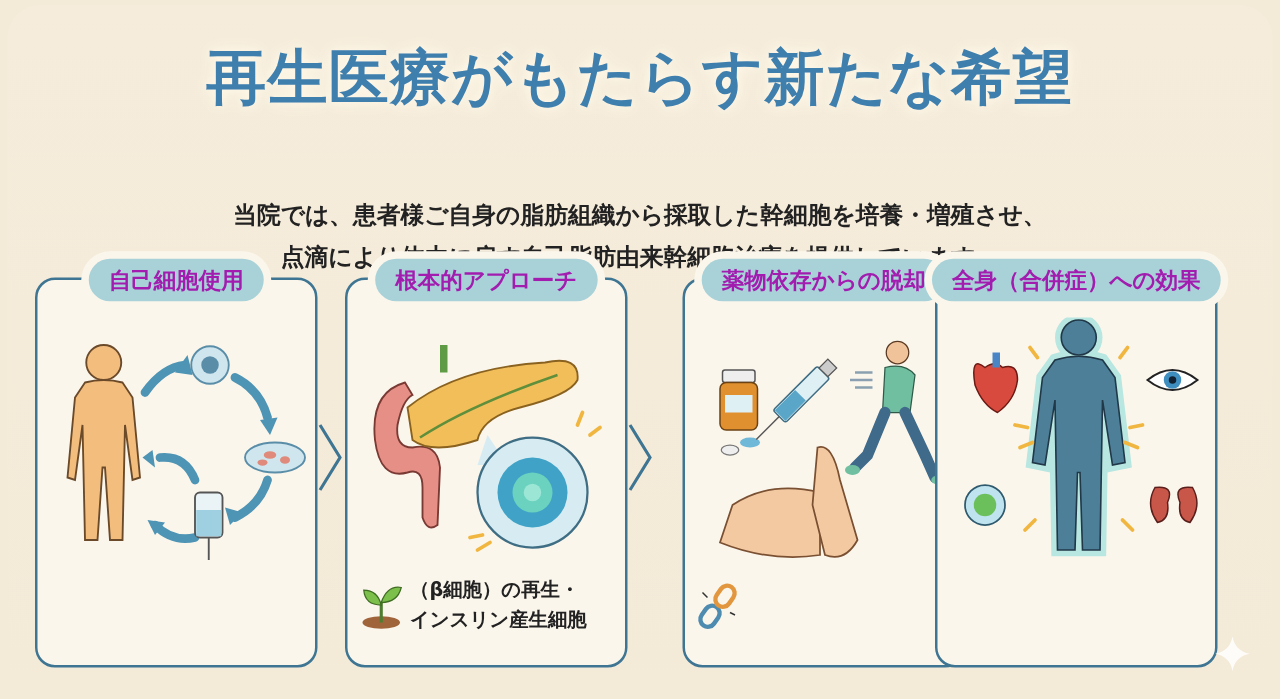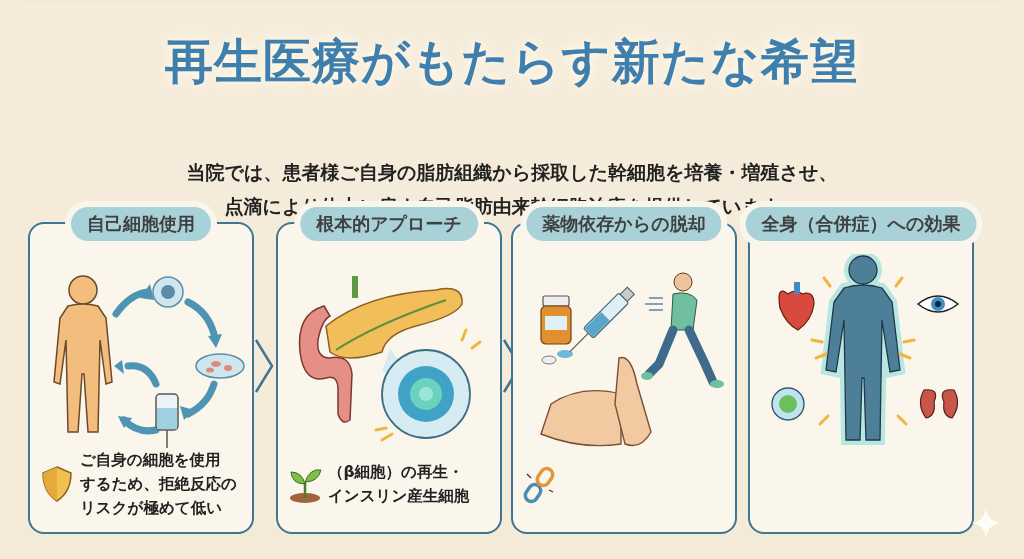--- a/index.html
+++ b/index.html
@@ -24,21 +24,21 @@
     font-size: 19px; font-weight: bold; color: #222; line-height: 34px; margin-top: 45px;
   }
   .card {
     position: absolute; top: 218px; width: 226px; height: 312px;
     background: #fbf6ec;
     border: 2.5px solid #3e7592;
     border-radius: 16px;
   }
   .card .pill {
     position: absolute; top: -17px; left: 50%; transform: translateX(-50%);
-    background: #a8d2d8; color: #404040; font-weight: bold; font-size: 18px;
+    background: #a8d2d8; color: #a21caf; font-weight: bold; font-size: 18px;
     padding: 5px 16px; border-radius: 20px; white-space: nowrap;
     box-shadow: 0 0 0 6px #fbf6ec;
   }
   .card .illus { position: absolute; left: 8px; top: 30px; width: 210px; height: 195px; }
   .card .foot {
     position: absolute; left: 10px; right: 8px; top: 218px; height: 84px;
     display: flex; align-items: center; gap: 6px;
   }
   .card .foot .ficon { width: 34px; height: 40px; flex: none; }
   .card .foot .ftext {
@@ -94,31 +94,20 @@
         <ellipse cx="190" cy="114" rx="4" ry="3" fill="#e08a7c"></ellipse>
         <ellipse cx="172" cy="116" rx="4" ry="2.5" fill="#e08a7c"></ellipse>
       </g>
 
       <g>
         <rect x="118" y="140" width="22" height="36" rx="4" fill="#eaf4f7" stroke="#555" stroke-width="1.5"></rect>
         <rect x="119" y="154" width="20" height="21" fill="#9fd0e2"></rect>
         <line x1="129" y1="176" x2="129" y2="194" stroke="#555" stroke-width="1.5"></line>
       </g>
     </svg>
-    <div class="foot">
-      <svg class="ficon" viewBox="0 0 34 40">
-        <path d="M17 3 L31 9 Q31 28 17 37 Q3 28 3 9 Z" fill="#f1c04f" stroke="#8a6220" stroke-width="1.5"></path>
-        <path d="M17 3 L17 37 Q3 28 3 9 Z" fill="#e6a93a"></path>
-      </svg>
-      <div class="ftext">
-        <div>ご自身の細胞を使用</div>
-        <div>するため、拒絶反応の</div>
-        <div>リスクが極めて低い</div>
-      </div>
-    </div>
   </div>
 
   <svg class="chev" style="left:248px;" viewBox="0 0 22 60">
     <polyline points="2,4 18,30 2,56" fill="none" stroke="#3e7592" stroke-width="2.5"></polyline>
   </svg>
 
   <div class="card" style="left:270px;">
     <div class="pill">根本的アプローチ</div>
     <svg class="illus" viewBox="0 0 210 195">
       <path d="M38 52 Q10 60 14 98 Q18 130 40 124 Q52 120 52 136 L52 160 Q56 172 64 166 L66 120 Q64 100 44 104 Q30 104 32 86 Q36 66 44 62 Z" fill="#e58f86" stroke="#7a3a34" stroke-width="1.5"></path>
@@ -150,21 +139,21 @@
         <div>（β細胞）の再生・</div>
         <div>インスリン産生細胞</div>
       </div>
     </div>
   </div>
 
   <svg class="chev" style="left:496px;" viewBox="0 0 22 60">
     <polyline points="2,4 18,30 2,56" fill="none" stroke="#3e7592" stroke-width="2.5"></polyline>
   </svg>
 
-  <div class="card" style="left:505px;">
+  <div class="card" style="left:540px;">
     <div class="pill">薬物依存からの脱却</div>
     <svg class="illus" viewBox="0 0 210 195">
       <g>
         <rect x="22" y="42" width="26" height="10" rx="2" fill="#eee" stroke="#555" stroke-width="1.2"></rect>
         <rect x="20" y="52" width="30" height="38" rx="5" fill="#e0902e" stroke="#6b4214" stroke-width="1.2"></rect>
         <rect x="24" y="62" width="22" height="14" fill="#dff0f5"></rect>
         <ellipse cx="44" cy="100" rx="8" ry="4" fill="#6fb8d8"></ellipse>
         <ellipse cx="28" cy="106" rx="7" ry="4" fill="#eee" stroke="#777"></ellipse>
       </g>
       <g transform="rotate(45 78 70)">

